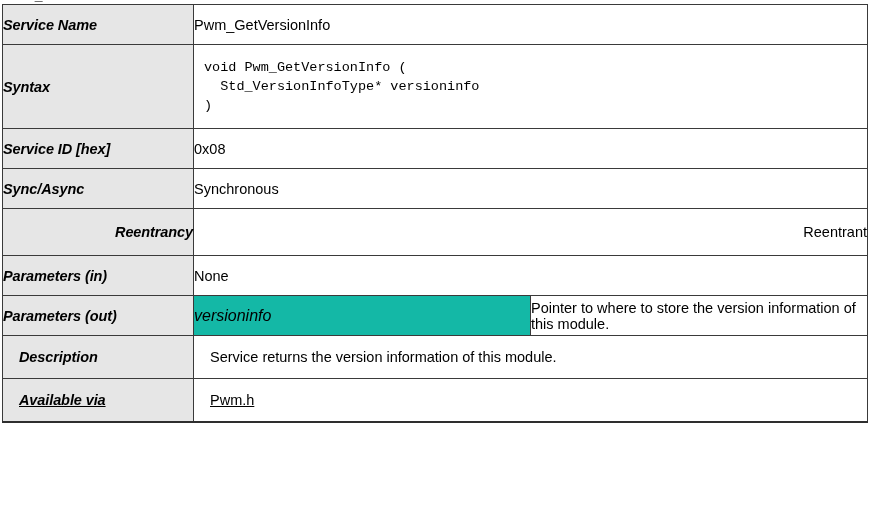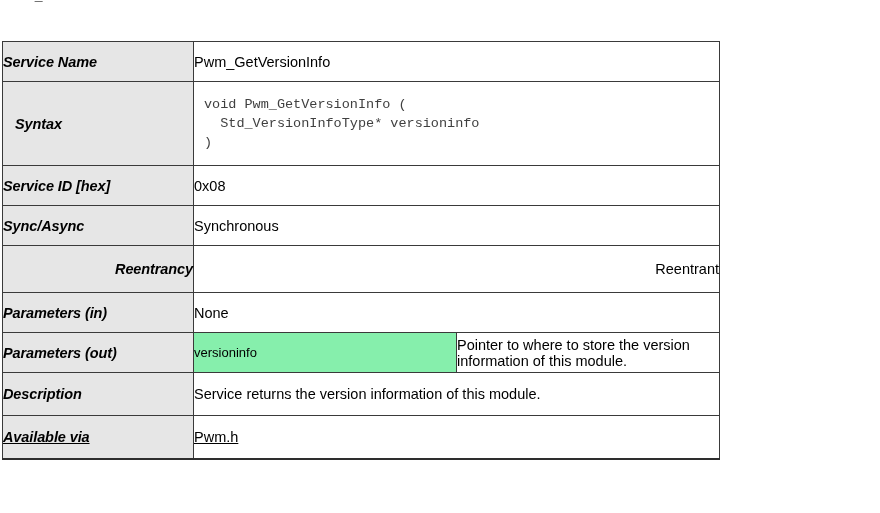--- a/index.html
+++ b/index.html
@@ -39,25 +39,24 @@
     font-weight: bold;
     font-size: 14px;
     color: #000;
     white-space: nowrap;
   }
 
   table.spec {
     position: absolute;
     left: 2px;
     top: 4px;
-    width: 718px;
+    width: 866px;
     border-collapse: collapse;
     table-layout: fixed;
     background: #ffffff;
-    margin-top: 37px;
   }
 
   table.spec td {
     border: 1px solid #3a3a3a;
     vertical-align: middle;
     padding: 0;
   }
 
   td.label {
     width: 190px;
@@ -73,45 +72,46 @@
     background: #ffffff;
     font-size: 14.5px;
     padding: 0 0 0 10px;
     font-weight: normal;
     font-style: normal;
   }
 
   td.value.code {
     font-family: "Liberation Mono", "DejaVu Sans Mono", monospace;
     font-size: 13.5px;
-    color: #404040;
+    color: #000000;
     white-space: pre;
     line-height: 19px;
     vertical-align: middle;
     padding: 0 12px 0 10px;
   }
 
   td.param-name {
     width: 115px;
-    background: #86efac;
-    font-size: 13px;
+    background: #14b8a6;
+    font-size: 16px;
     padding: 0 0 0 10px;
+    font-style: italic;
   }
 
   td.param-desc {
     background: #ffffff;
     font-size: 14.5px;
     padding: 0 0 0 10px;
   }
 
   
   tr.r-h40 td { height: 39px; }
-  tr.r-h84 td { height: 83px; padding-left: 12px; }
+  tr.r-h84 td { height: 83px; }
   tr.r-h47 td { height: 46px; text-align: right; }
-  tr.r-h43 td { height: 42px; }
+  tr.r-h43 td { height: 42px; padding-left: 16px; }
 
   
   tr.last td { border-bottom: 2px solid #2e2e2e; text-decoration: underline; }
   td.firstcol { border-left: 2px solid #2e2e2e; }
   td.lastcol  { border-right: 2px solid #2e2e2e; }
 </style>
 </head>
 <body>
 
 <div id="page">

